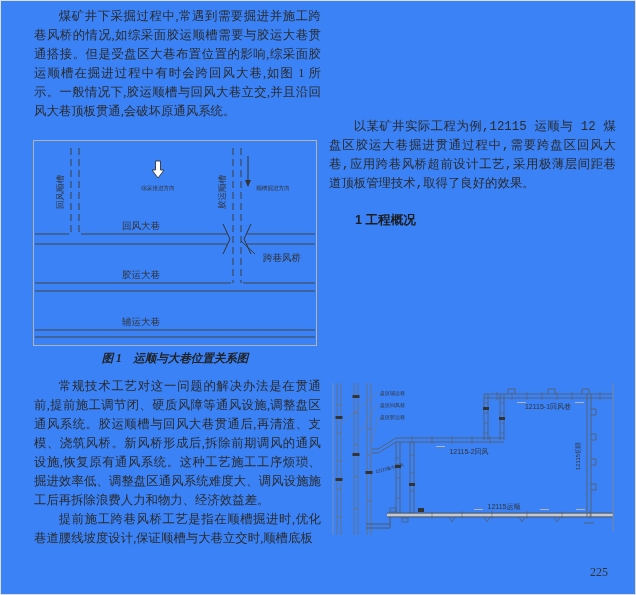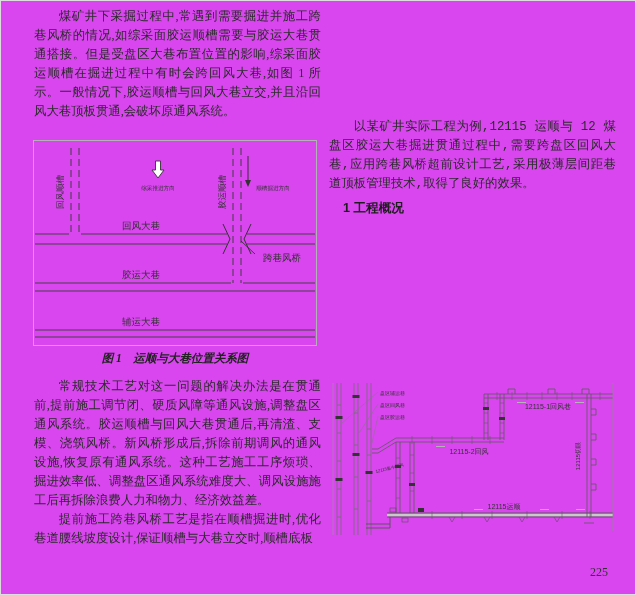--- a/index.html
+++ b/index.html
@@ -1,33 +1,33 @@
 <!DOCTYPE html>
 <html><head>
 <meta charset="utf-8">
 <style>
   html,body{margin:0;padding:0;background:#ffffff;}
   .page{
-    position:relative;width:636px;height:595px;background:#d946ef;
+    position:relative;width:636px;height:595px;background:#3b82f6;
     font-family:"Liberation Serif","DejaVu Serif",serif;color:#2b2b2b;
     overflow:hidden;box-shadow:inset 0 0 0 1px #dddddd;
   }
   .para{
     position:absolute;width:287px;margin:0;
     font-size:12.4px;line-height:19px;
     text-align:justify;text-justify:inter-ideograph;
   }
   .indent{text-indent:2em;}
   .ref{font-size:8px;line-height:0;vertical-align:super;}
   .caption{
     position:absolute;width:284px;margin:0;text-align:center;
     font-weight:bold;font-style:italic;font-size:11.5px;color:#222;
   }
   .heading{
-    position:absolute;width:287px;margin:0;
+    position:absolute;width:287px;margin:12px;
     font-family:"Liberation Sans","DejaVu Sans",sans-serif;
     font-weight:bold;font-size:12.6px;line-height:19px;padding-left:14px;
     box-sizing:border-box;color:#1d1d1d;
   }
   .pageno{
     position:absolute;width:282px;margin:0;text-align:right;
     font-size:12px;color:#333;padding-right:4px;box-sizing:border-box;
   }
   .figwrap{position:absolute;}
   svg text{fill:#333;font-family:"Liberation Sans","DejaVu Sans",sans-serif;}

